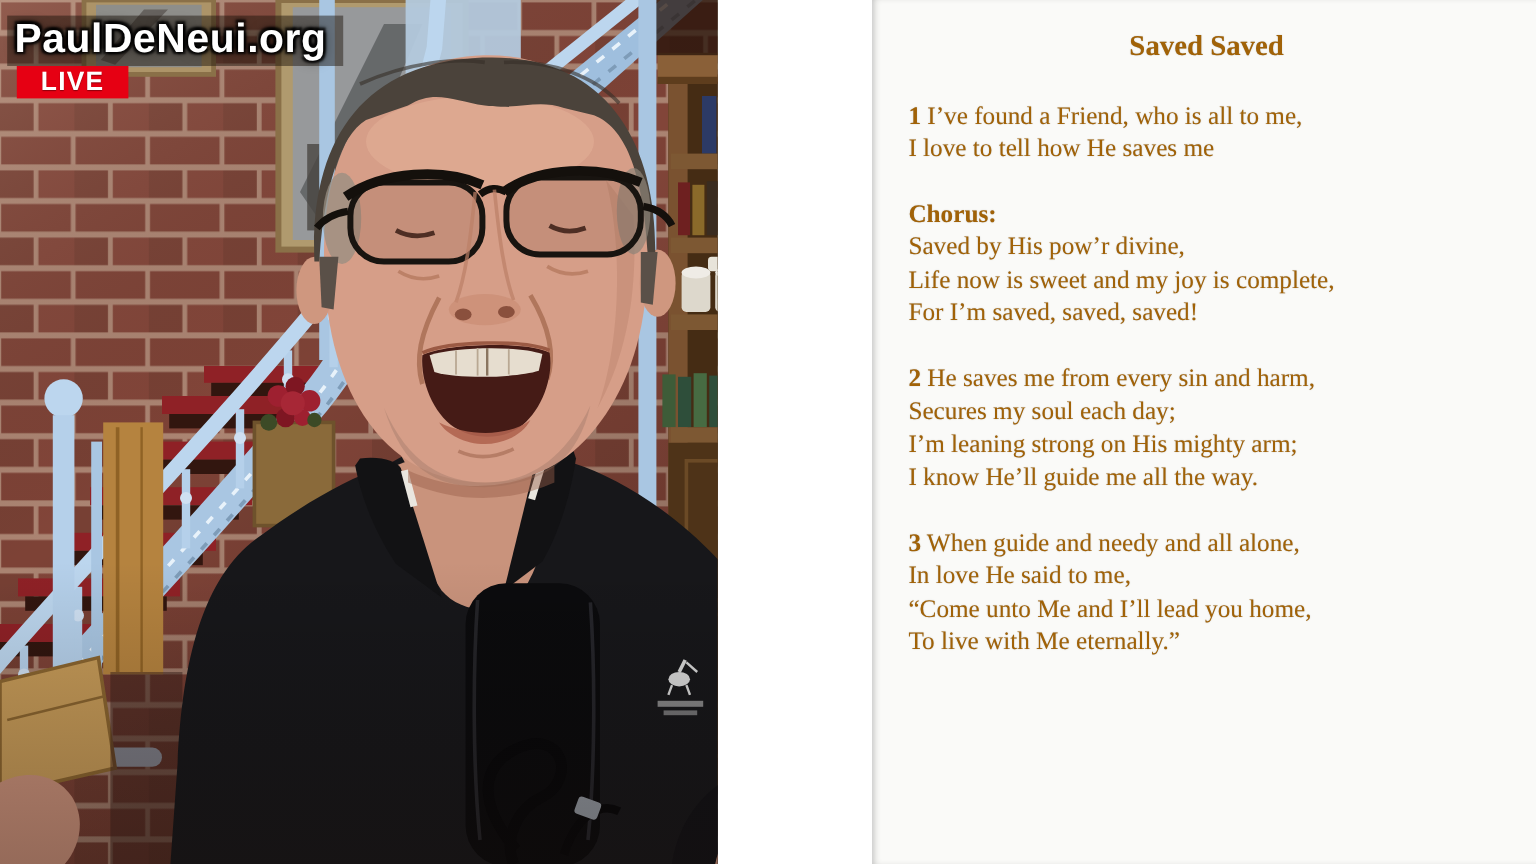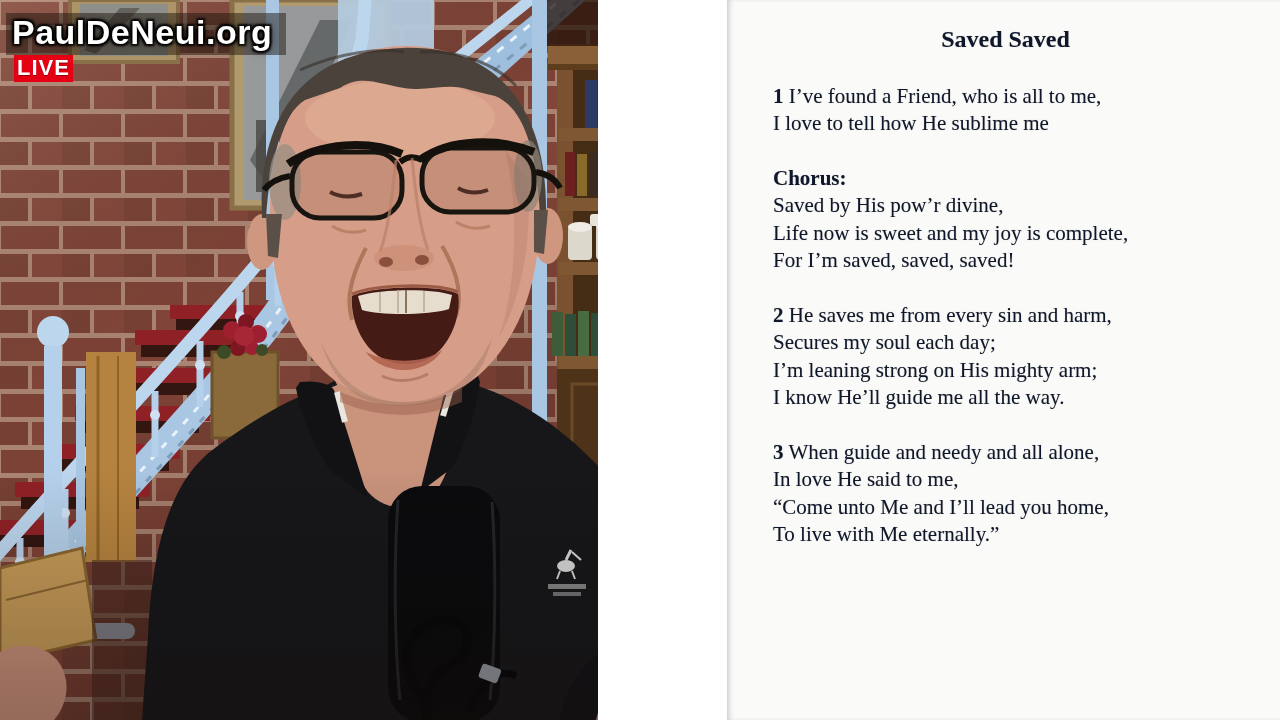--- a/index.html
+++ b/index.html
@@ -12,36 +12,36 @@
   .watermark{
     position:absolute;left:6px;top:13px;z-index:5;
     font-weight:bold;font-size:34px;letter-spacing:.5px;color:#fff;
     background:rgba(28,18,10,.48);padding:0 14px 3px 6px;line-height:1.15;
     text-shadow:-2px -2px 2px rgba(0,0,0,.85),2px -2px 2px rgba(0,0,0,.85),
                 -2px 2px 2px rgba(0,0,0,.85),2px 2px 2px rgba(0,0,0,.85),0 0 10px rgba(0,0,0,.6);
   }
   .live{
     position:absolute;left:14px;top:55px;z-index:5;
     background:#e60013;color:#fff;font-weight:bold;font-size:22px;
-    letter-spacing:1px;padding:1px 3px 3px;line-height:1.05;
+    letter-spacing:1px;padding:1px 20px 3px;line-height:1.05;
     text-shadow:0 1px 1px rgba(0,0,0,.4);
   }
 
   
   .lyrics{
     position:absolute;left:727px;top:0;width:553px;height:720px;
-    background:#fafaf8;color:#0f172a;
+    background:#fafaf8;color:#a16207;
     font-family:"Liberation Serif",serif;
     box-shadow:inset 4px 0 6px -3px rgba(0,0,0,.25);
   }
   .sheet{padding:26px 26px 0 30px;font-size:21px;line-height:27.5px;
          text-shadow:0 0 1px rgba(60,60,60,.35);}
   .title{text-align:center;font-weight:bold;font-size:24px;margin-bottom:29px;}
   .stanza{margin-bottom:27px;}
-  .line{white-space:nowrap;margin-left:16px;}
+  .line{white-space:nowrap;}
   .bold{font-weight:bold;}
   .vnum{font-weight:bold;}
 </style>
 </head>
 <body>
 
 <div id="frame">
 
   <div class="video">
 
@@ -383,21 +383,21 @@
     <div class="live">LIVE</div>
   </div>
 
   <div class="lyrics">
     <div class="sheet">
 
       <div class="title">Saved Saved</div>
 
       <div class="stanza">
         <div class="line"><b class="vnum">1</b> <span>I’ve found a Friend, who is all to me,</span></div>
-        <div class="line">I love to tell how He sublime me</div>
+        <div class="line">I love to tell how He saves me</div>
       </div>
 
       <div class="stanza">
         <div class="line bold">Chorus:</div>
         <div class="line">Saved by His pow’r divine,</div>
         <div class="line">Life now is sweet and my joy is complete,</div>
         <div class="line">For I’m saved, saved, saved!</div>
       </div>
 
       <div class="stanza">

